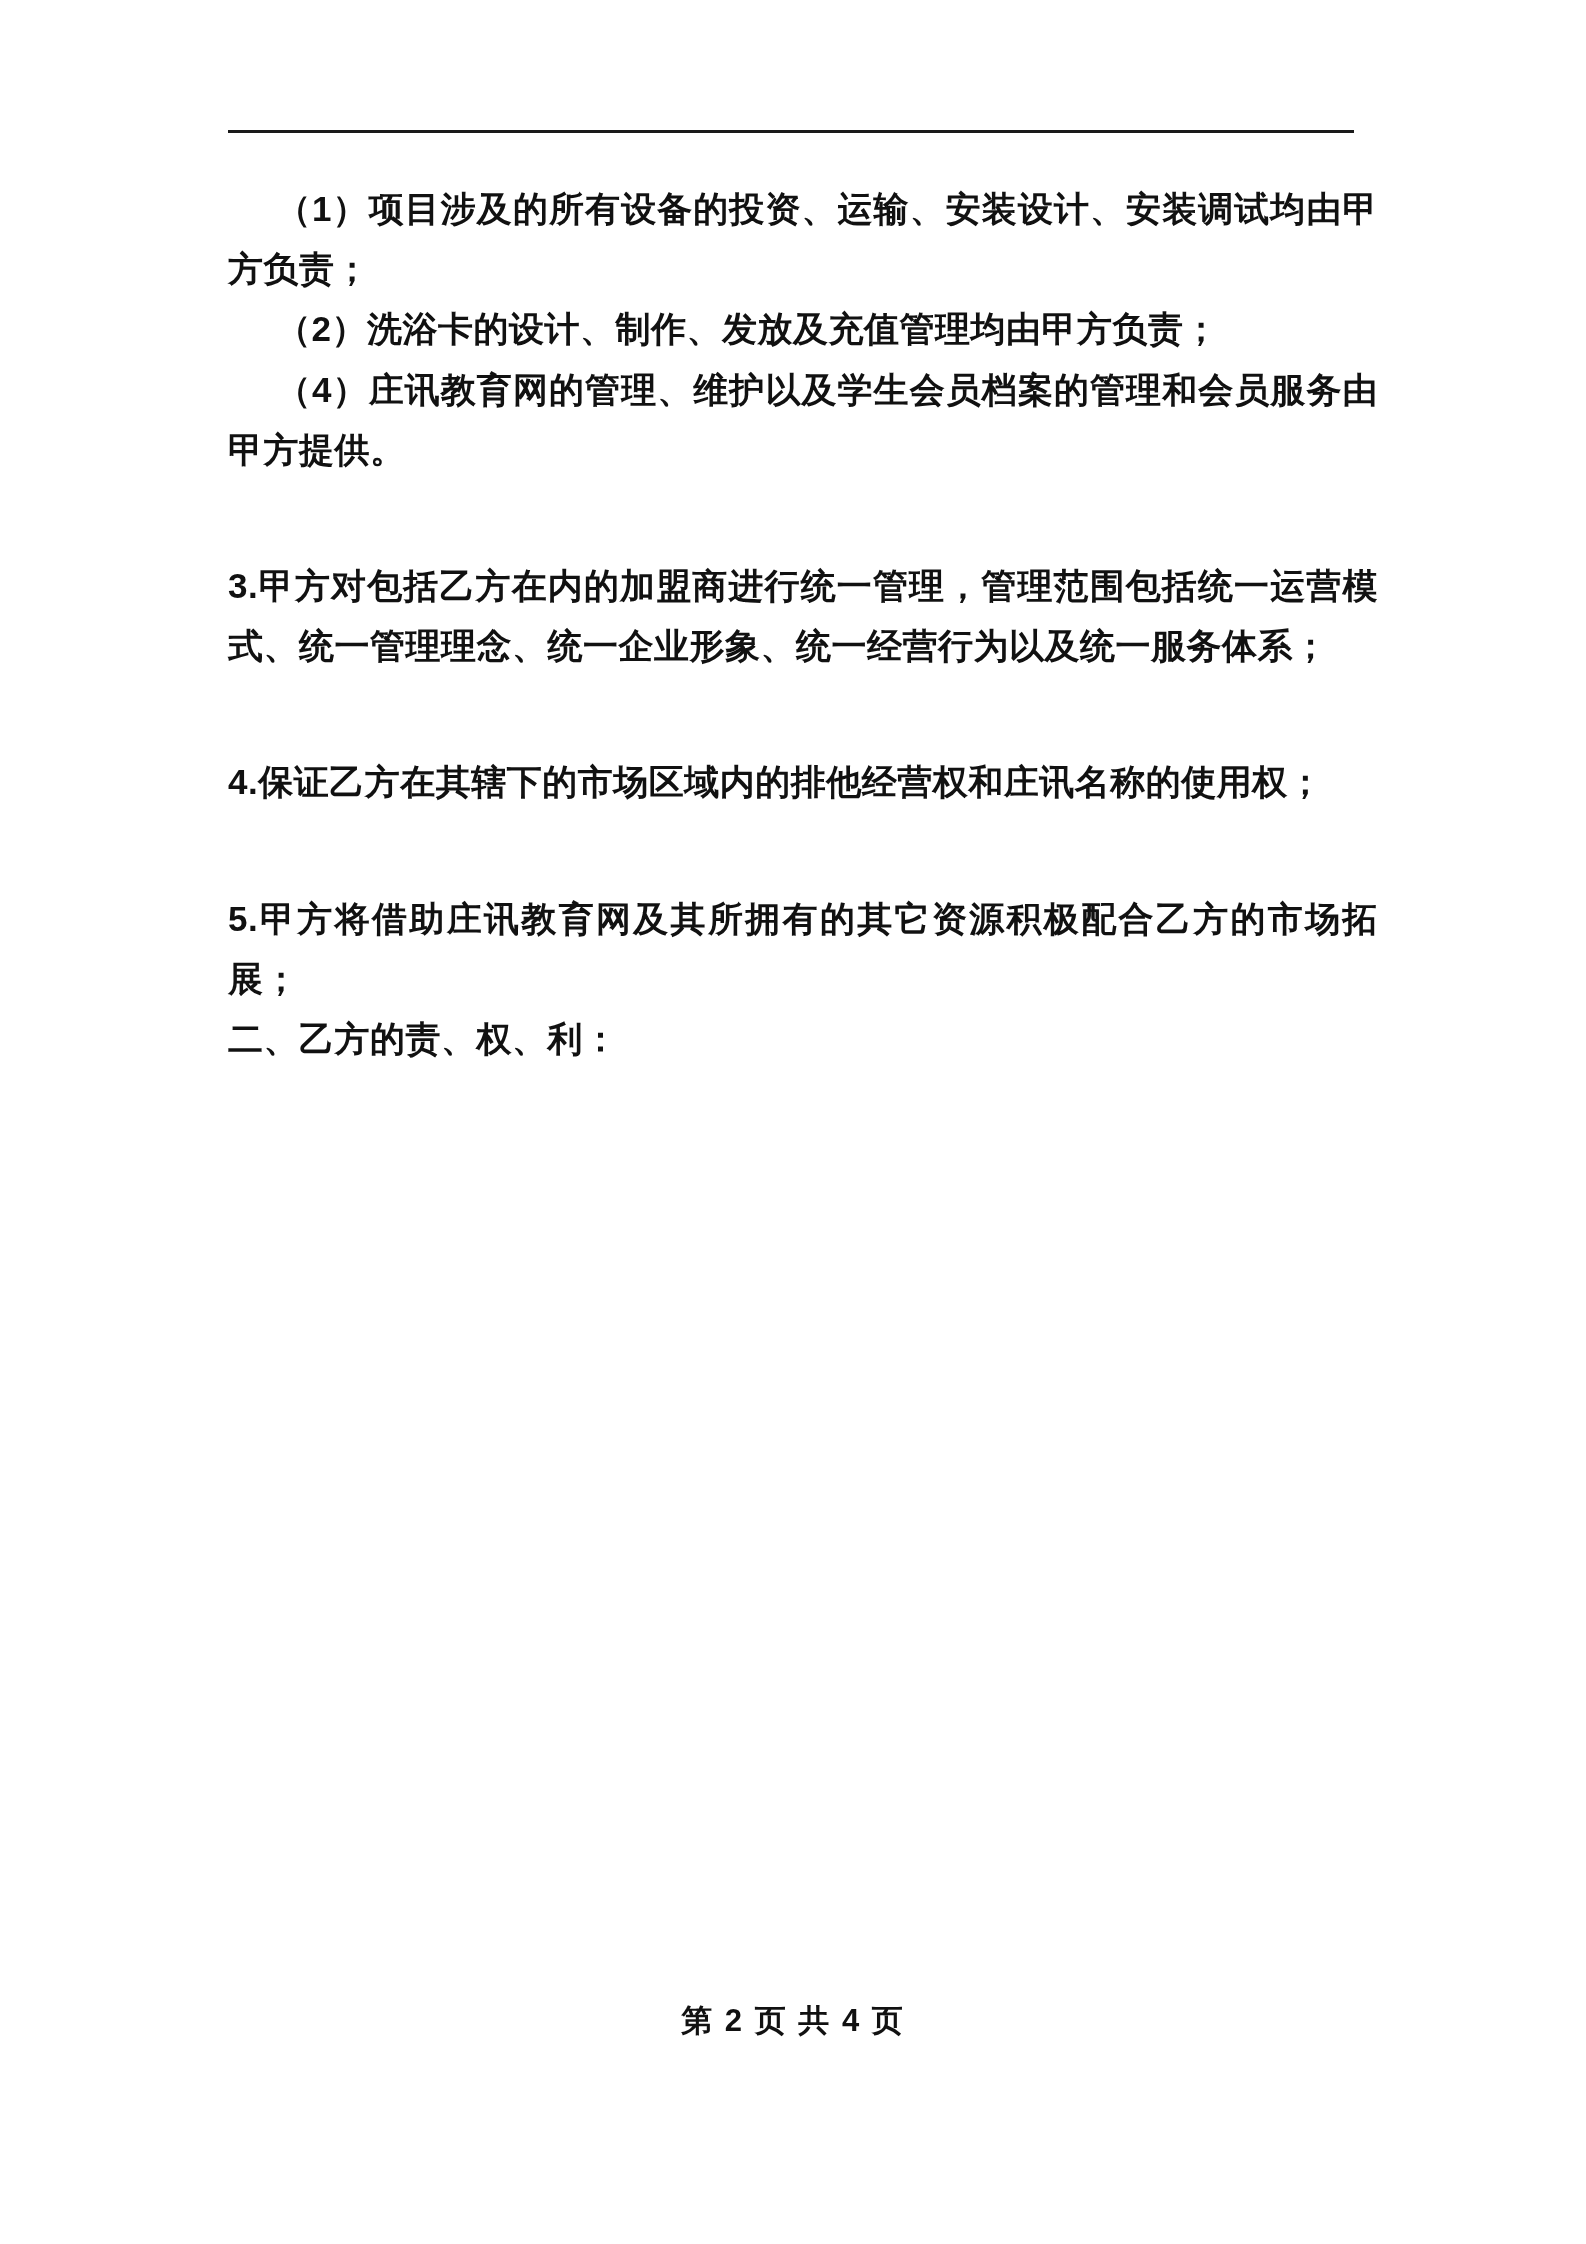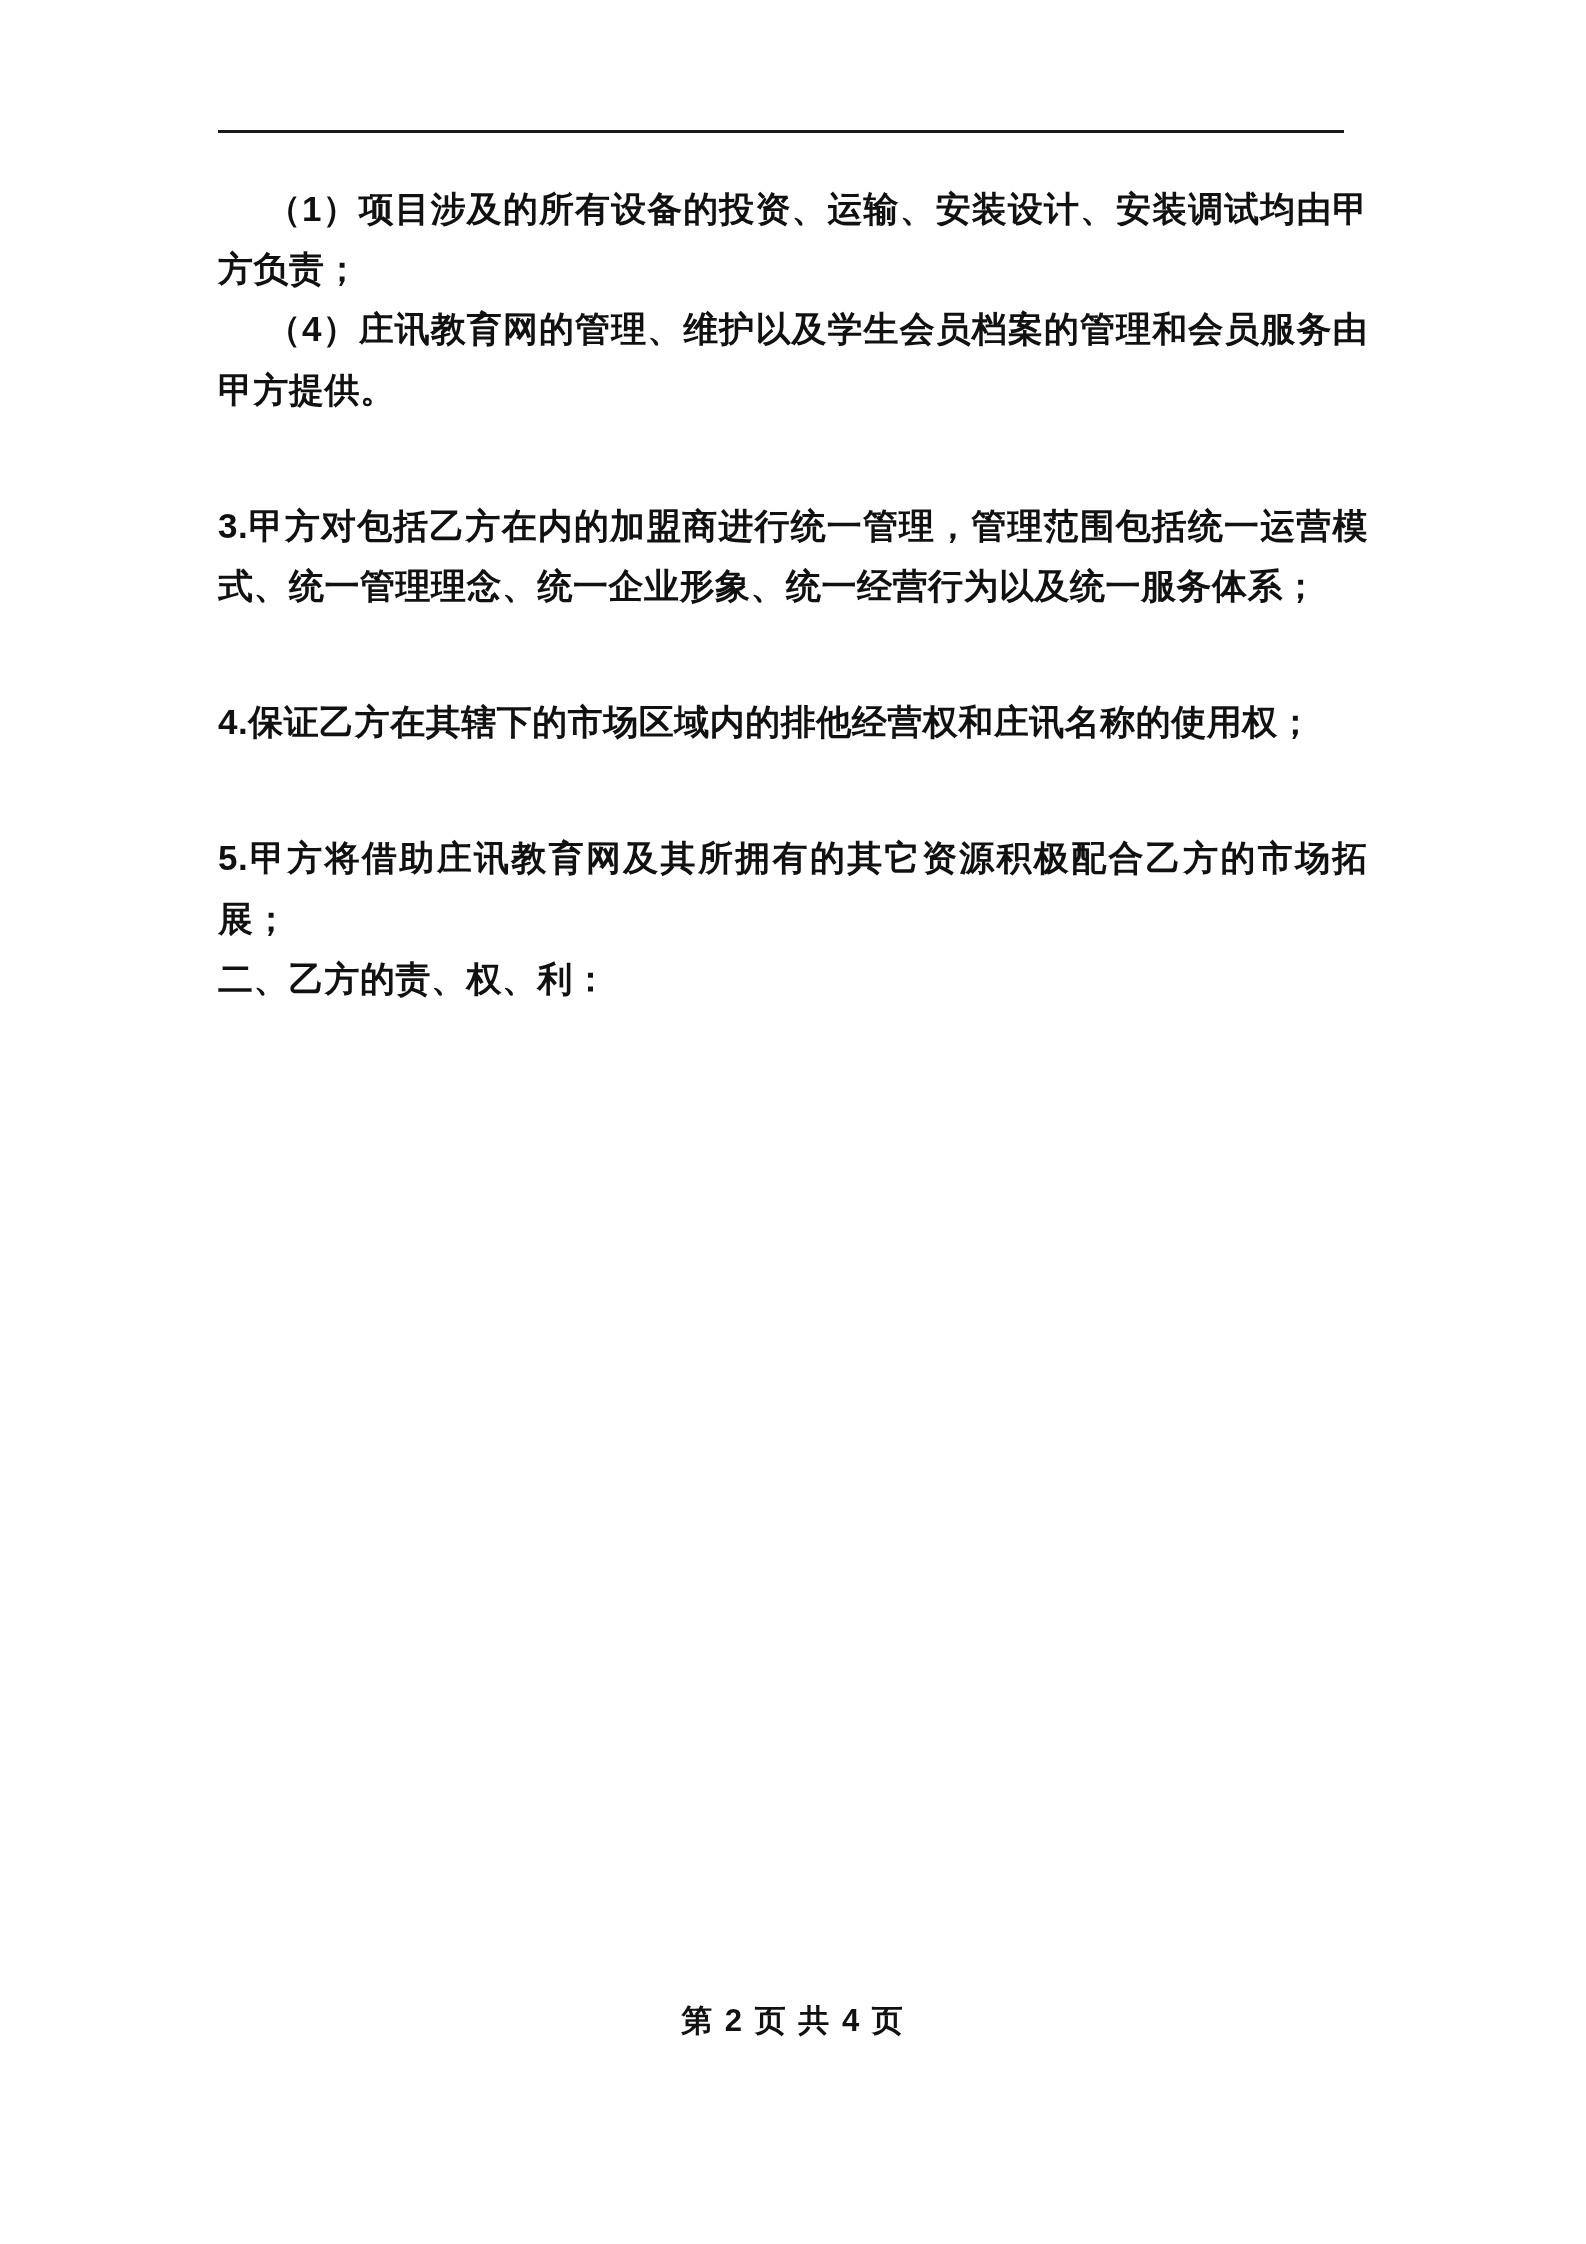--- a/index.html
+++ b/index.html
@@ -17,21 +17,21 @@
   .page {
     position: relative;
     width: 1586px;
     height: 2244px;
     box-sizing: border-box;
     padding: 0;
     overflow: hidden;
   }
   .content {
     position: absolute;
-    left: 218px;
+    left: 228px;
     top: 130px;
     width: 1150px;
   }
   .top-rule {
     width: 1126px;
     height: 0;
     border-top: 3px solid #1a1a1a;
     margin: 0 0 46px 0;
   }
   .para {
@@ -63,20 +63,21 @@
 </style>
 </head>
 <body>
 
 <div class="page">
   <div class="content">
 
     <div class="top-rule"></div>
 
     <p class="para indent">（1）项目涉及的所有设备的投资、运输、安装设计、安装调试均由甲方负责；</p>
+    <p class="para indent">（2）洗浴卡的设计、制作、发放及充值管理均由甲方负责；</p>
     <p class="para indent">（4）庄讯教育网的管理、维护以及学生会员档案的管理和会员服务由甲方提供。</p>
 
     <div class="gap-lg"></div>
 
     <p class="para">3.甲方对包括乙方在内的加盟商进行统一管理，管理范围包括统一运营模式、统一管理理念、统一企业形象、统一经营行为以及统一服务体系；</p>
 
     <div class="gap-lg"></div>
 
     <p class="para">4.保证乙方在其辖下的市场区域内的排他经营权和庄讯名称的使用权；</p>
 

